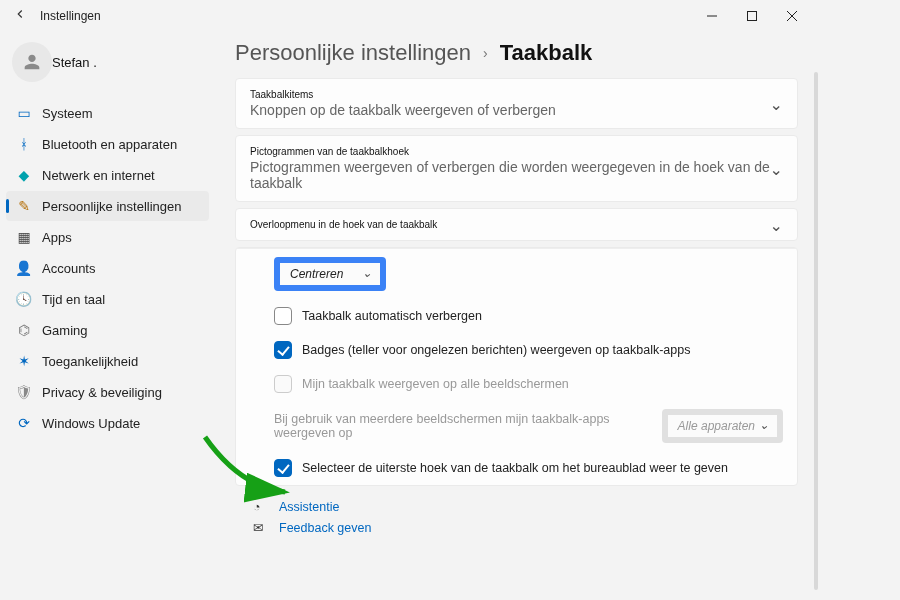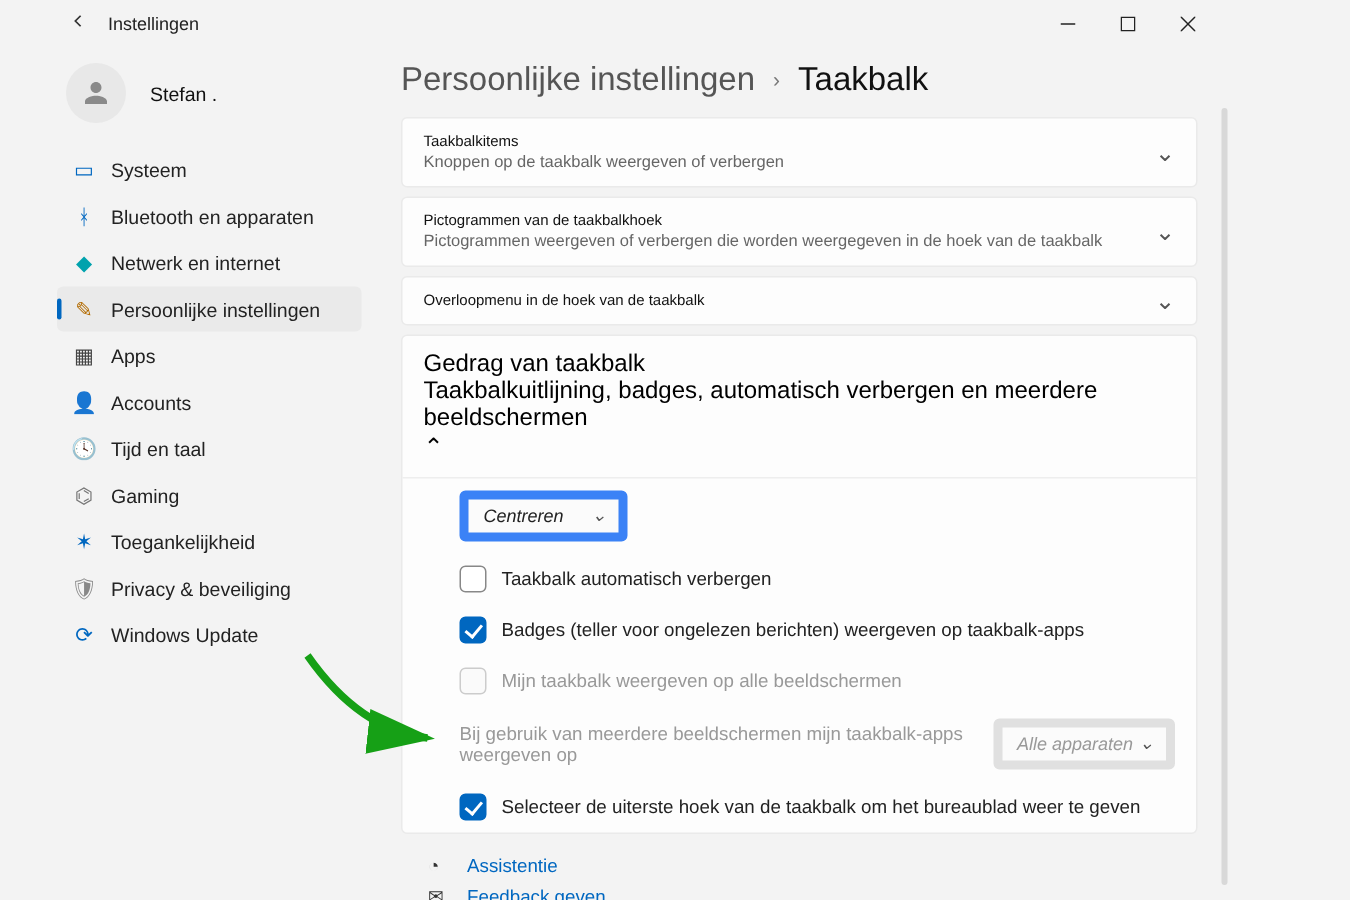--- a/index.html
+++ b/index.html
@@ -1,53 +1,53 @@
 <!DOCTYPE html>
 <html><head>
 <meta charset="utf-8">
 <style>
   * { box-sizing: border-box; margin: 0; padding: 0; font-family: "Segoe UI", sans-serif; }
   body { background: #f3f3f3; width: 900px; height: 600px; overflow: hidden; position: relative; }
 
-  .window { width: 820px; height: 600px; background: #f3f3f3; display: flex; flex-direction: column; padding-left: 32px; }
+  .window { width: 820px; height: 600px; background: #f3f3f3; display: flex; flex-direction: column; }
 
   .titlebar { height: 32px; display: flex; align-items: center; padding: 0 8px; }
   .titlebar .back { width: 24px; text-align: center; cursor: pointer; color: #333; }
   .titlebar .title { font-size: 12px; margin-left: 8px; color: #222; }
   .titlebar .controls { margin-left: auto; display: flex; gap: 0; }
   .titlebar .ctrl { width: 40px; height: 32px; display:flex; align-items:center; justify-content:center; cursor:pointer; }
   .titlebar .ctrl svg { width: 10px; height: 10px; stroke: #222; }
 
   .body { flex: 1; display: flex; overflow: hidden; }
 
   .sidebar { width: 215px; padding: 0 6px; display: flex; flex-direction: column; }
-  .profile { display: flex; align-items: center; gap: 16px; padding: 10px 6px 16px 6px; }
+  .profile { display: flex; align-items: center; gap: 0; padding: 10px 6px 16px 6px; }
   .avatar { width: 40px; height: 40px; border-radius: 50%; background: #e8e8e8; display:flex; align-items:center; justify-content:center; }
   .avatar svg { width: 22px; height: 22px; fill: #8a8a8a; }
   .username { font-size: 13px; color: #111; font-weight: 500; }
 
   .searchbox { display:flex; align-items:center; background:#fff; border:1px solid #d0d0d0; border-radius:4px; height:32px; padding:0 8px; margin:0 4px 12px 4px; }
   .searchbox input { border:none; outline:none; flex:1; font-size:13px; background:transparent; }
   .searchbox .sicon { color:#555; }
 
   .nav { display:flex; flex-direction:column; gap:1px; }
   .nav-item { display:flex; align-items:center; gap:10px; padding:7px 10px; border-radius:4px; font-size:13px; color:#222; cursor:pointer; position:relative; }
   .nav-item.active { background:#eaeaea; }
   .nav-item.active::before { content:""; position:absolute; left:0; top:8px; bottom:8px; width:3px; background:#0067c0; border-radius:2px; }
   .ni-icon { width:16px; height:16px; display:flex; align-items:center; justify-content:center; font-size:14px; }
 
   .main { flex:1; padding: 8px 22px 0 20px; overflow-y:auto; position:relative; }
   .breadcrumb { display:flex; align-items:center; gap:12px; margin-bottom:12px; }
   .breadcrumb .bc1 { font-size:22px; color:#555; font-weight:400; }
   .breadcrumb .sep { color:#777; font-size:14px; }
-  .breadcrumb .bc2 { font-size:22px; font-weight:400; color:#111; }
+  .breadcrumb .bc2 { font-size:22px; font-weight:700; color:#111; }
 
   .card { background:#fdfdfd; border:1px solid #eaeaea; border-radius:4px; margin-bottom:6px; padding:10px 14px; position:relative; }
   .card .ct { font-size:10px; font-weight:500; color:#111; }
-  .card .cd { font-size:11px; color:#666; margin-top:2px; max-width: 560px; }
+  .card .cd { font-size:14px; color:#666; margin-top:2px; max-width: 560px; }
   .card .chev { position:absolute; right:14px; top:50%; transform:translateY(-50%); color:#555; }
 
   .expander { background:#fdfdfd; border:1px solid #eaeaea; border-radius:4px; margin-bottom:6px; }
   .ex-head { padding:10px 14px; position:relative; cursor:pointer; }
   .ex-body { border-top:1px solid #eee; }
 
   .row { display:flex; align-items:center; padding:8px 14px 8px 38px; font-size:12.5px; color:#222; gap:10px; position:relative; min-height:34px; }
   .row.disabled { color:#999; }
   .row .rlabel { flex:1; }
   .row .select { border:6px solid #3b82f6; border-radius:4px; padding:4px 22px 4px 10px; font-size:12px; background:#fbfbfb; position:relative; cursor:pointer; min-width:112px;font-style:italic; }
@@ -178,25 +178,20 @@
         <div class="cd">Pictogrammen weergeven of verbergen die worden weergegeven in de hoek van de taakbalk</div>
         <span class="chev">⌄</span>
       </div>
 
       <div class="card">
         <div class="ct">Overloopmenu in de hoek van de taakbalk</div>
         <span class="chev">⌄</span>
       </div>
 
       <div class="expander">
-        <div class="ex-head">
-          <div class="ct">Gedrag van taakbalk</div>
-          <div class="cd">Taakbalkuitlijning, badges, automatisch verbergen en meerdere beeldschermen</div>
-          <span class="chev">⌃</span>
-        </div>
         <div class="ex-body">
           <div class="row">
             <div class="select">Centreren</div>
           </div>
           <div class="row">
             <span class="checkbox"></span>
             <span class="rlabel">Taakbalk automatisch verbergen</span>
           </div>
           <div class="row">
             <span class="checkbox checked"></span>

